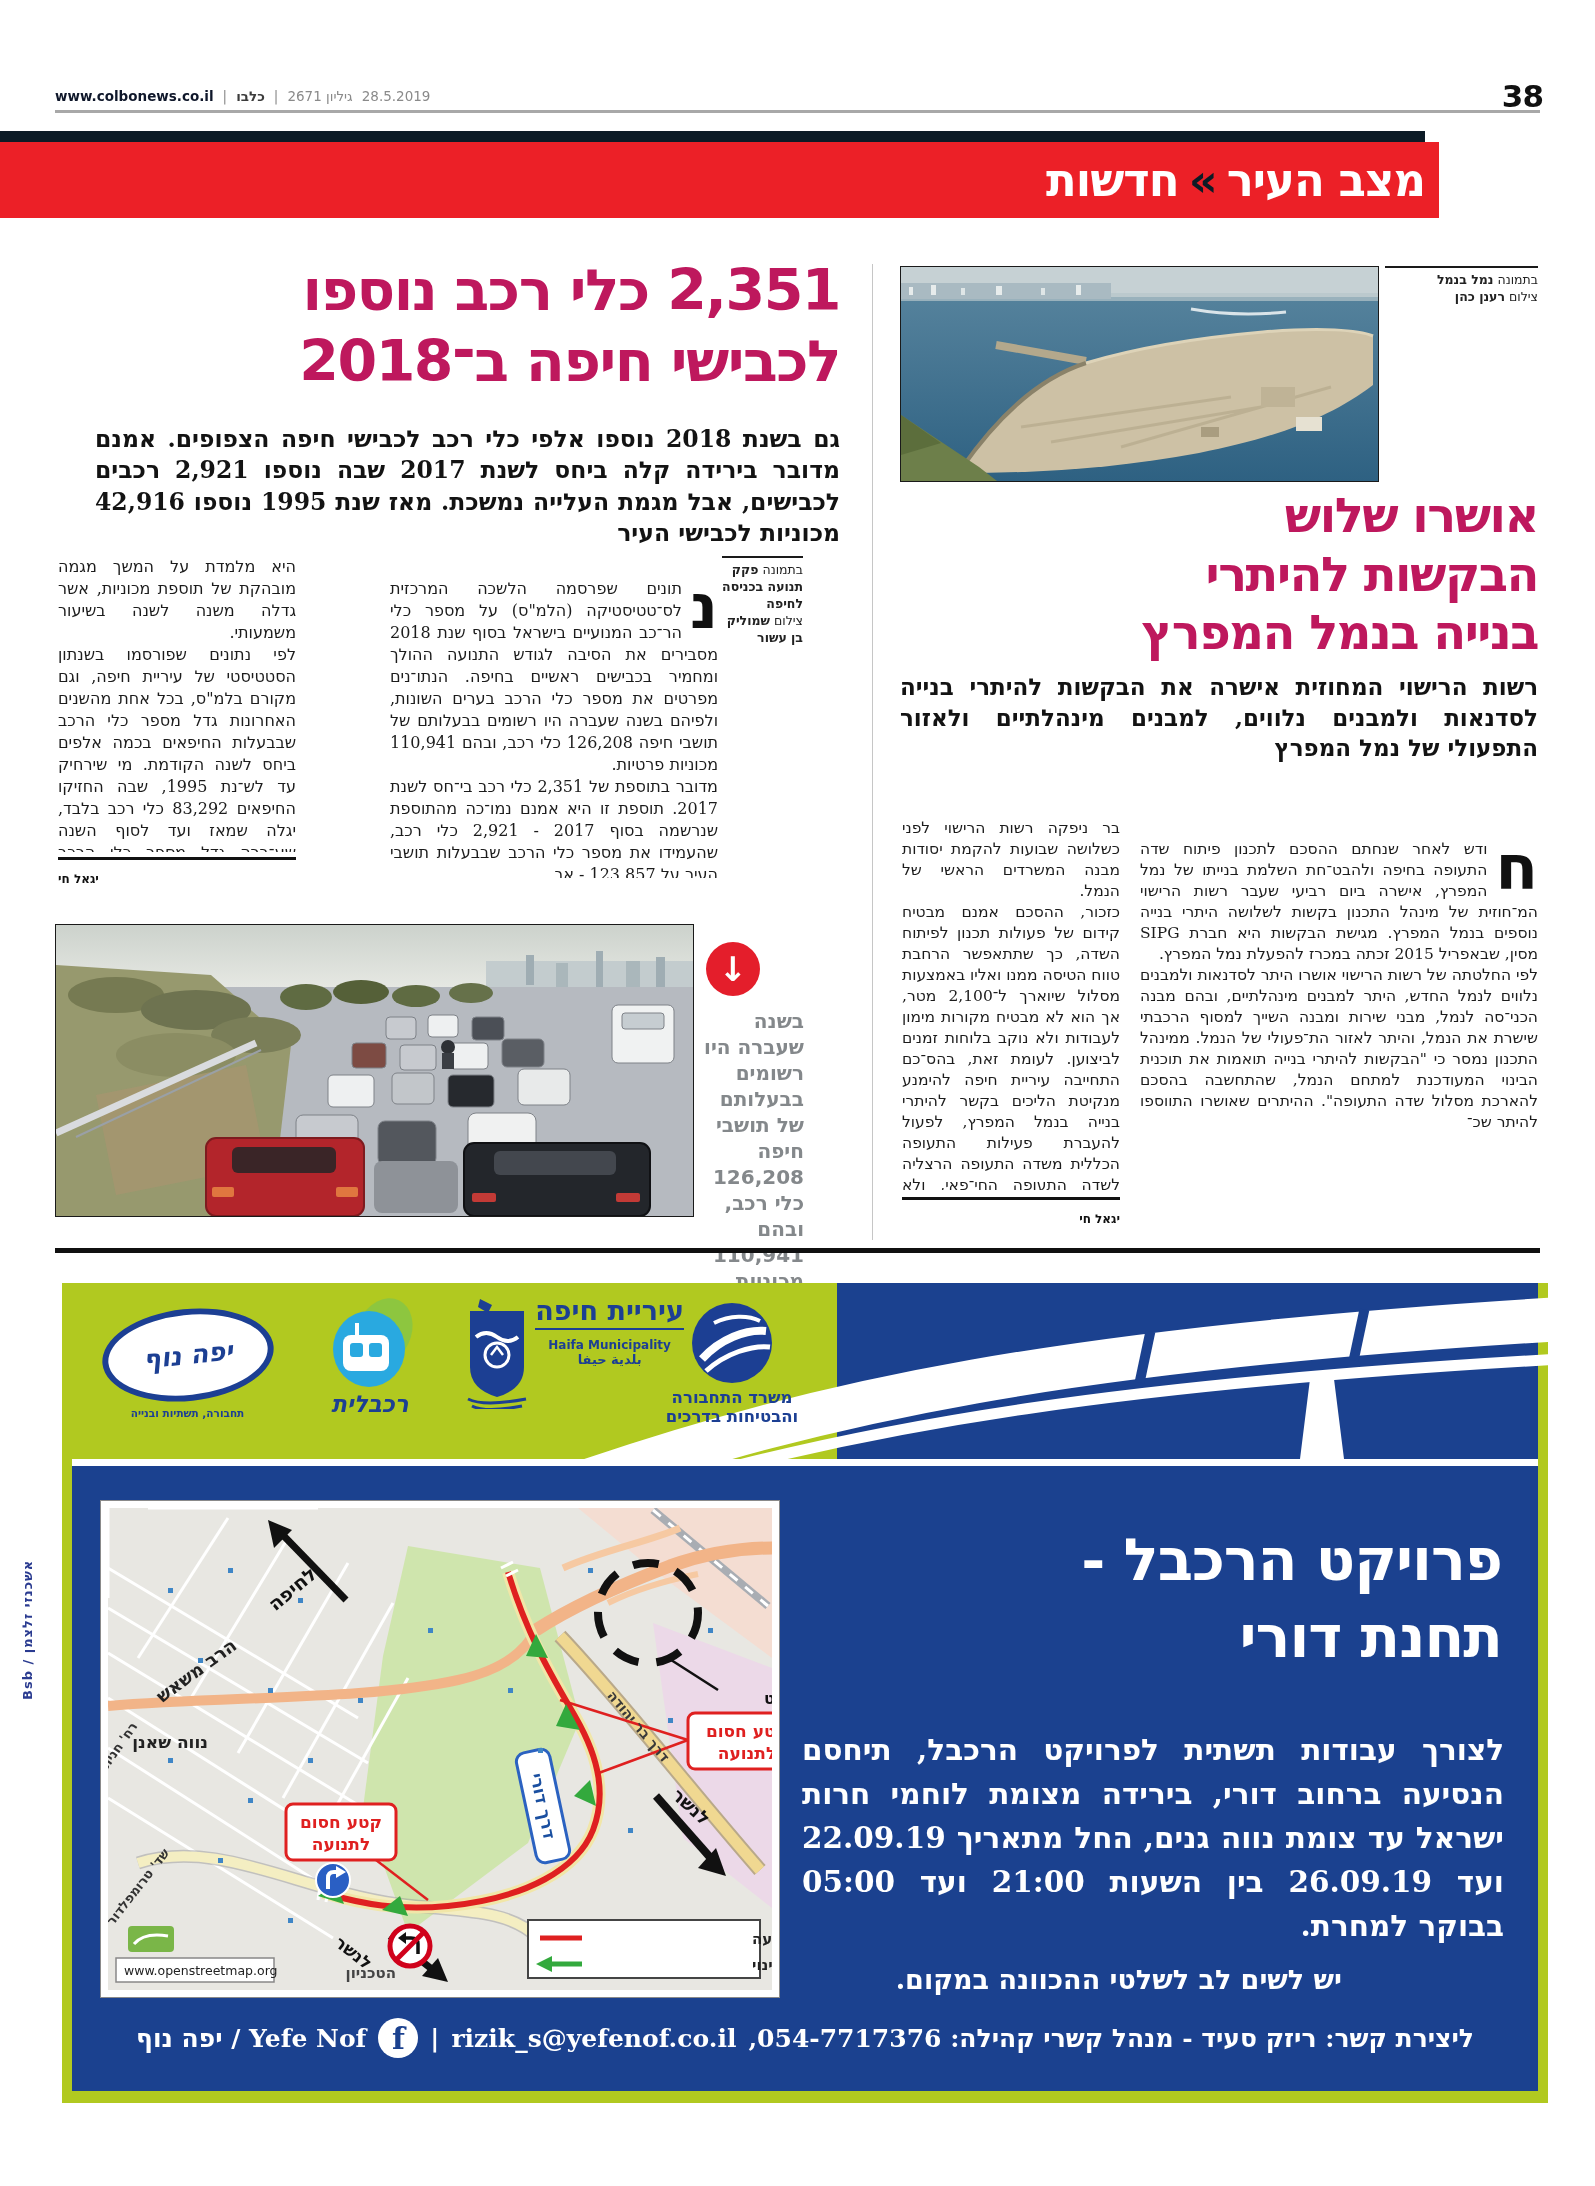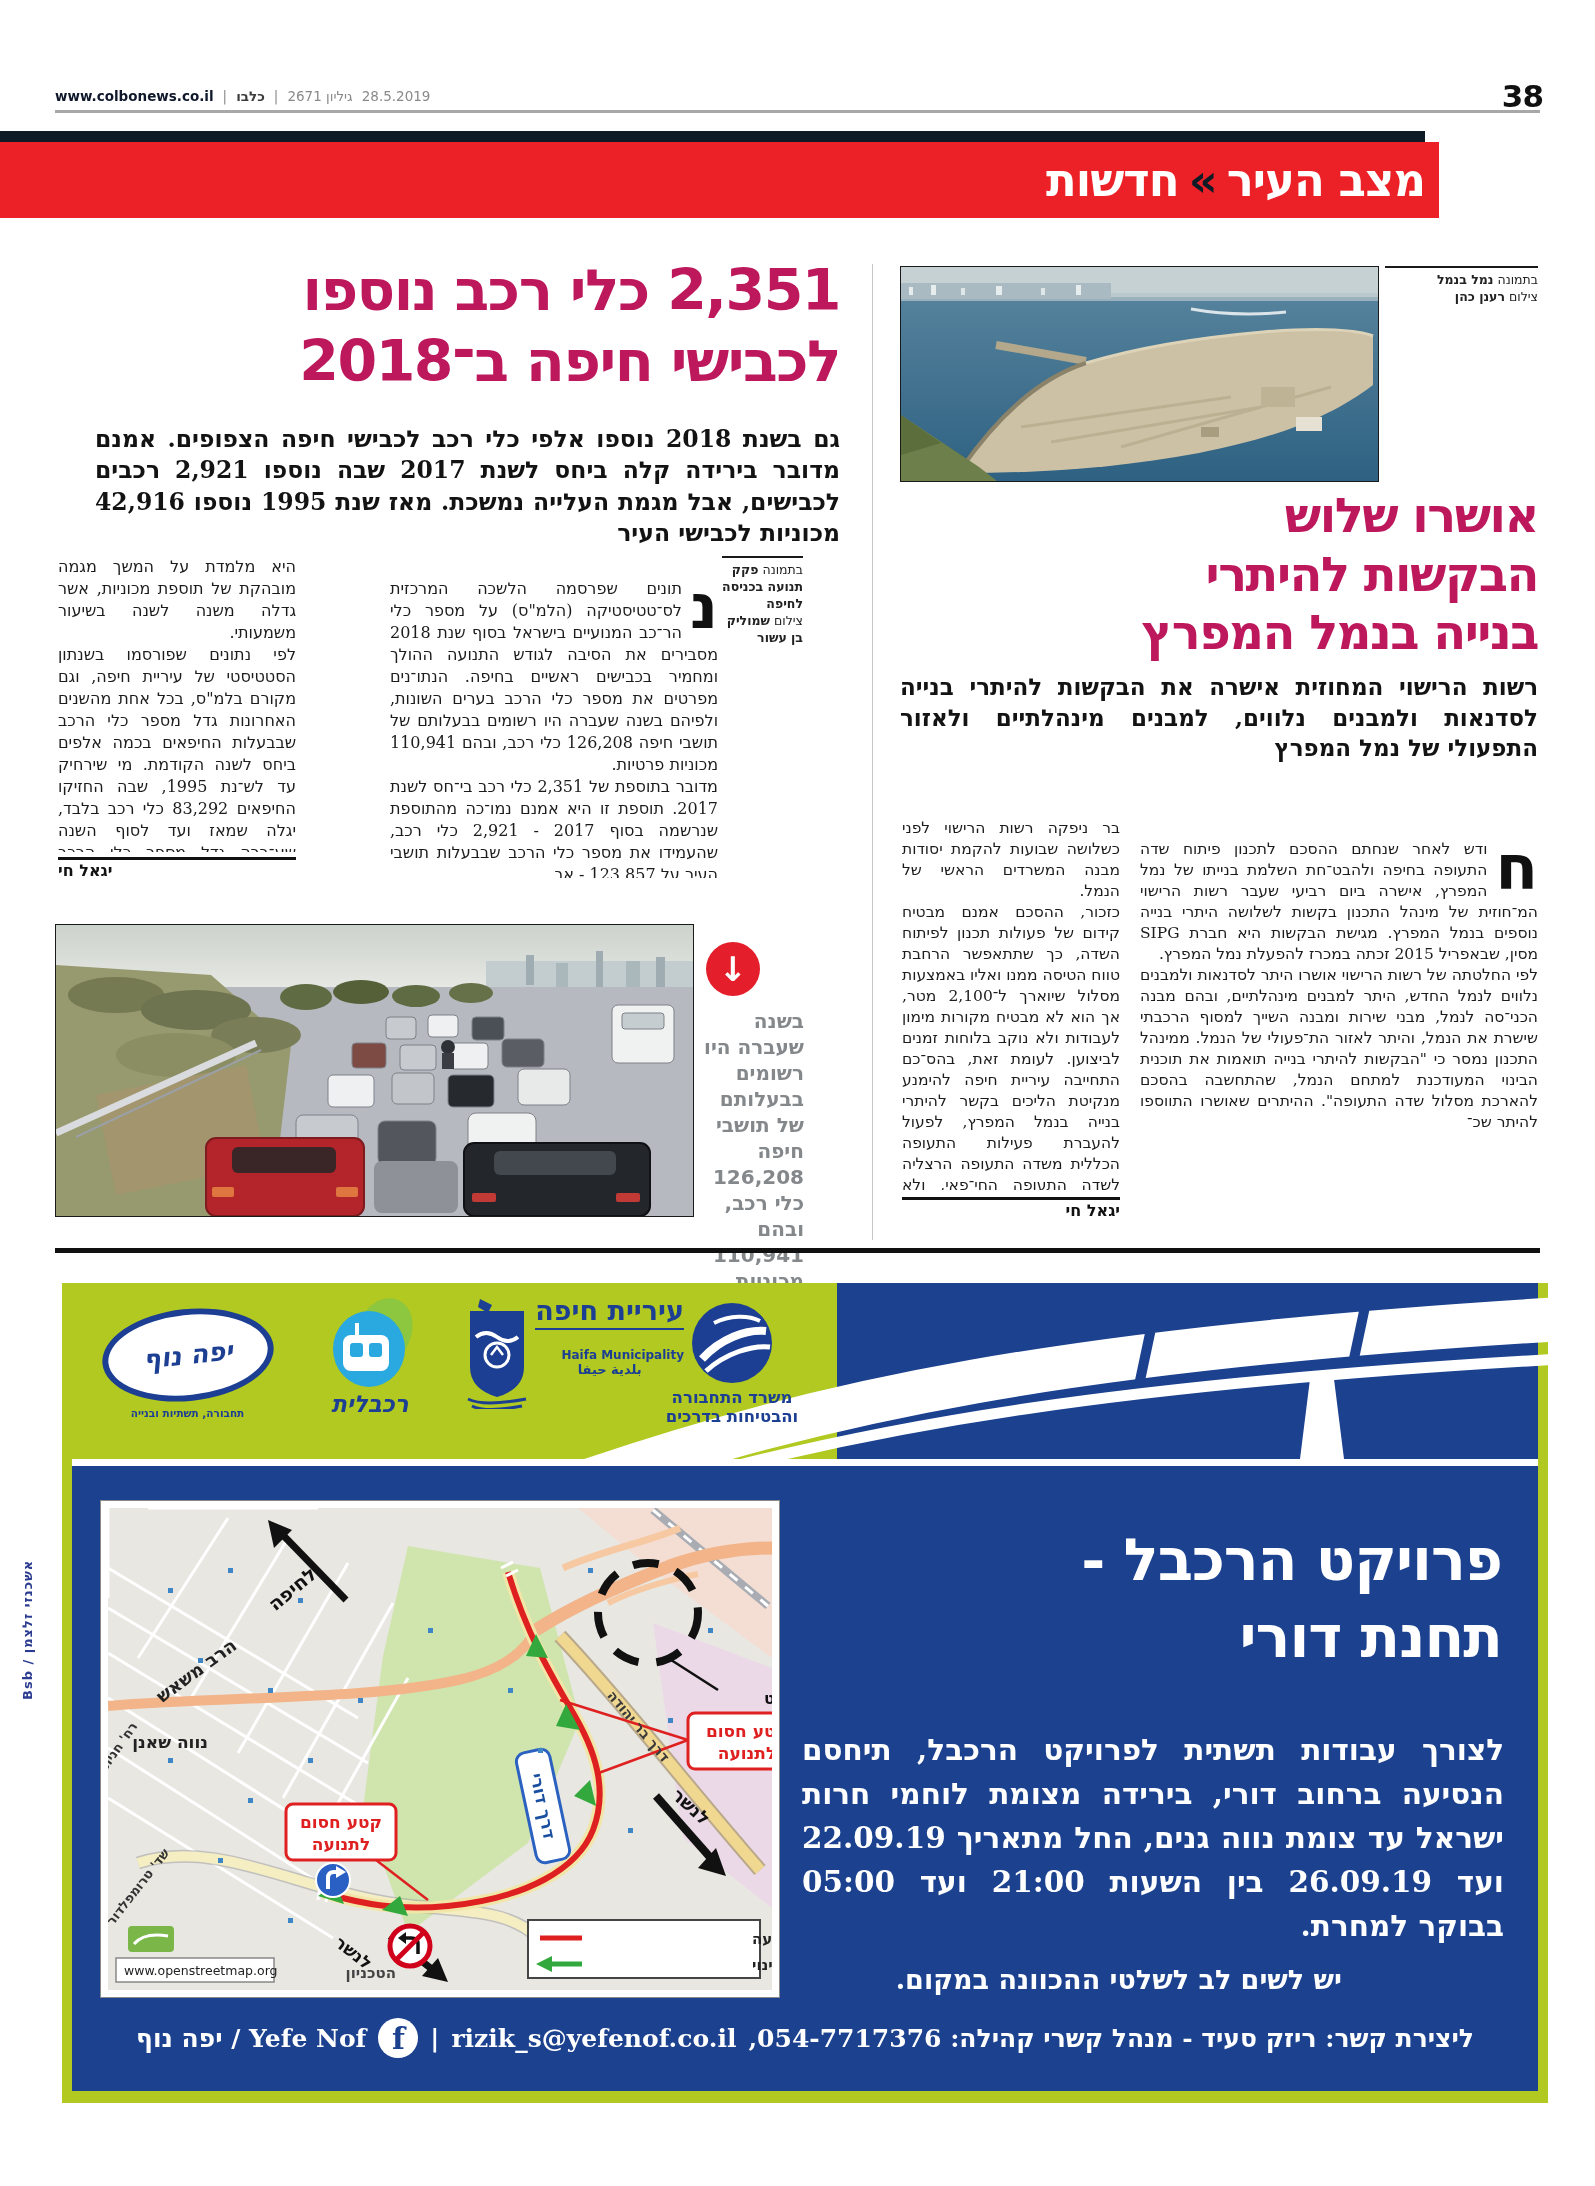--- a/index.html
+++ b/index.html
@@ -19,21 +19,21 @@
   .redbar .chev{color:#0c1b26;margin:0 10px;font-weight:900;direction:ltr;unicode-bidi:bidi-override;}
   
   .hl{font-weight:900;color:#be185d;letter-spacing:-1.5px;line-height:1.22;}
   .subhead{font-family:"DejaVu Serif","DejaVu Sans",serif;font-weight:bold;color:#131313;
            font-size:23px;line-height:1.33;text-align:justify;}
   .bodytxt{font-family:"DejaVu Serif","DejaVu Sans",serif;color:#1c1c1c;font-size:15.5px;
            line-height:21px;text-align:justify;white-space:pre-line;overflow:hidden;}
   .dropcap{float:right;font-weight:900;font-size:62px;line-height:54px;padding:2px 0 0 8px;color:#111;}
   .caption{font-size:12.5px;line-height:1.35;color:#222;border-top:2px solid #1a1a1a;padding-top:4px;text-align:right;}
   .caption b{font-weight:900;}
-  .byline{border-top:3px solid #111;font-weight:900;font-size:16px;color:#111;padding-top:1px;}
+  .byline{border-top:3px solid #111;font-weight:900;font-size:12px;color:#111;padding-top:12px;}
   .vdivider{width:1px;background:#c6c6c6;}
   .photoframe{border:1px solid #1a1a1a;overflow:hidden;background:#ddd;}
   .pullq{color:#84888b;font-weight:bold;font-size:20px;line-height:26px;text-align:right;}
   .pullicon{width:54px;height:54px;border-radius:50%;background:#e41e2b;color:#fff;display:flex;
             align-items:center;justify-content:center;font-size:34px;font-weight:900;}
   .blackrule{background:#101010;}
   
   .ad{background:#b1c920;}
   .adblue{background:#1b418f;}
   .adtitle{color:#fff;font-family:"DejaVu Serif","DejaVu Sans",serif;font-weight:bold;
@@ -244,21 +244,21 @@
         <div class="abs" style="left:23px;top:42px;width:13px;height:14px;background:#29a9e0;border-radius:3px;"></div>
         <div class="abs" style="left:42px;top:42px;width:13px;height:14px;background:#29a9e0;border-radius:3px;"></div>
       </div>
       <div class="logolabel" style="font-size:23px;font-style:italic;margin-top:4px;">רכבלית</div>
     </div>
 
     <div class="abs" style="left:392px;top:14px;width:230px;">
       <div style="display:flex;align-items:flex-start;gap:3px;flex-direction:row;">
         <div style="text-align:center;">
           <div class="logolabel" style="font-size:27px;line-height:1.05;">עיריית חיפה</div>
-          <div class="logolabel" style="font-size:12px;border-top:2px solid #1c3f93;margin-top:3px;padding-top:18px;text-align:right;">Haifa Municipality</div>
+          <div class="logolabel" style="font-size:12px;border-top:2px solid #1c3f93;margin-top:3px;padding-top:8px;">Haifa Municipality</div>
           <div class="logolabel" style="font-size:13px;">بلدية حيفا</div>
         </div>
         <div>
           <svg width="70" height="112" viewBox="0 0 70 112">
             <polygon points="18,2 30,8 26,16 16,10" fill="#1c3f93"></polygon>
             <path d="M 8,14 h 54 v 56 q 0,22 -27,30 q -27,-8 -27,-30 Z" fill="#1c3f93"></path>
             <path d="M 14,40 q 10,-8 21,0 q 11,8 21,0" stroke="#fff" stroke-width="4" fill="none"></path>
             <circle cx="35" cy="58" r="12" fill="none" stroke="#fff" stroke-width="3"></circle>
             <path d="M 29,58 l 6,-8 l 6,8" stroke="#fff" stroke-width="2.5" fill="none"></path>
             <path d="M 6,102 q 16,8 58,0 M 10,109 q 14,7 50,0" stroke="#1c3f93" stroke-width="3" fill="none"></path>

